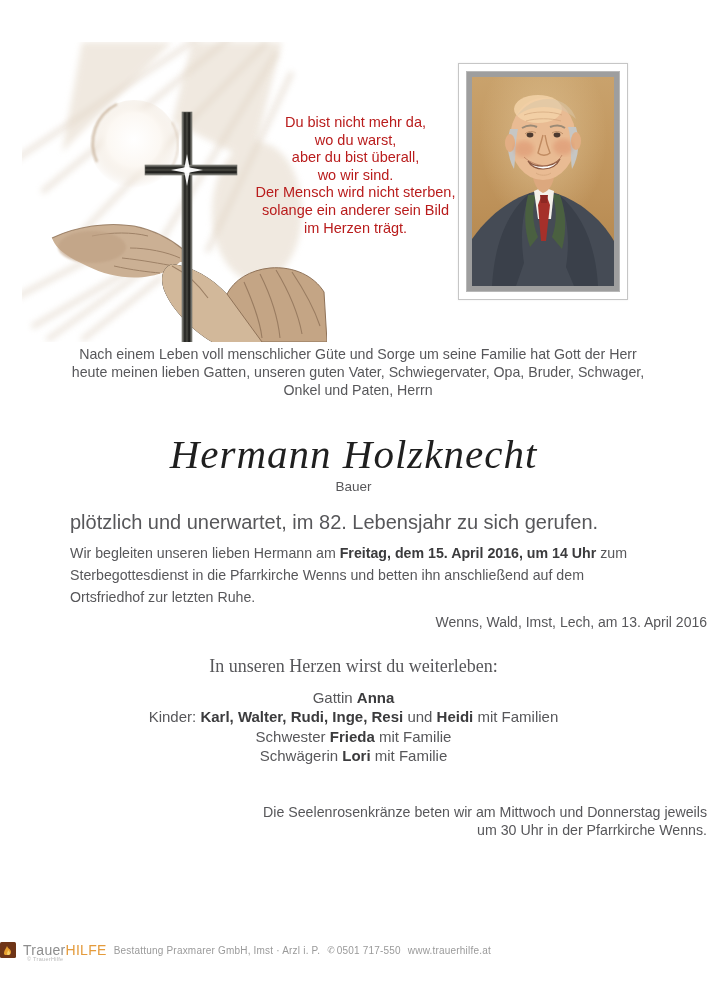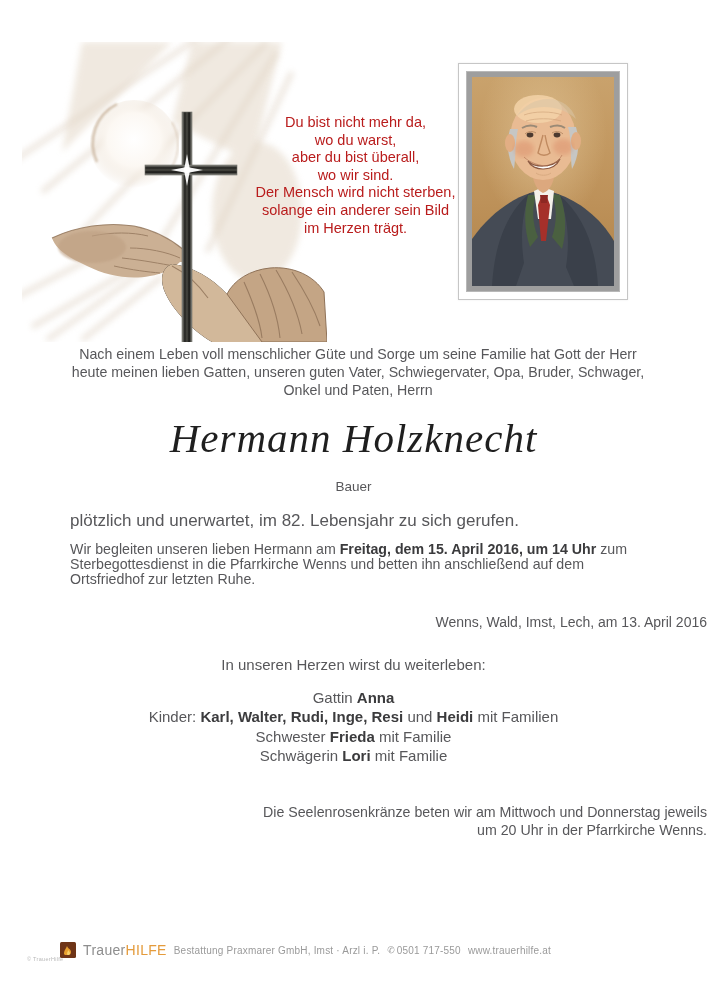--- a/index.html
+++ b/index.html
@@ -15,34 +15,34 @@
   .poem{left:228px;top:114px;width:255px;font-size:14.5px;line-height:17.6px;
         text-align:center;color:#b91c1c;}
 
   
   .photo-frame{left:458px;top:63px;background:#ffffff;border:1px solid #c6c6c6;
                padding:8px;box-shadow:0 0 2px rgba(0,0,0,.08);}
   .photo-inner{border:5px solid #9e9e9e;outline:1px solid #b8b8b8;line-height:0;}
 
   
   .intro{left:70px;top:346px;width:576px;font-size:14.2px;line-height:17.8px;text-align:center;}
-  .deceased-name{left:0;top:414px;width:707px;text-align:center;
+  .deceased-name{left:0;top:430px;width:707px;text-align:center;
        font-family:"Liberation Serif",serif;font-style:italic;font-weight:400;
        font-size:41px;color:#1f1f1f;letter-spacing:1px;margin:0;}
   .profession{left:0;top:479px;width:707px;text-align:center;font-size:13.5px;}
-  .death-line{left:70px;top:511px;width:576px;font-size:17px;}
-  .funeral{left:70px;top:542px;width:576px;font-size:14.2px;line-height:15px;}
+  .death-line{left:70px;top:511px;width:576px;font-size:20px;}
+  .funeral{left:70px;top:542px;width:576px;font-size:14.2px;line-height:22px;}
   .date-line{left:0;top:614px;width:707px;text-align:right;font-size:14px;}
-  .remembrance{left:0;top:656px;width:707px;text-align:center;font-size:15px;}
+  .remembrance{left:0;top:656px;width:707px;text-align:center;font-size:18px;font-family:Liberation Serif, serif;}
   .family{left:0;top:688px;width:707px;text-align:center;font-size:15px;line-height:19.4px;}
   .rosary{left:0;top:804px;width:707px;text-align:right;font-size:14.2px;line-height:17.8px;}
 
   
   .footer{left:0;top:942px;width:563px;display:flex;align-items:center;
-          justify-content:center;gap:7px;margin-left:24px;}
+          gap:7px;}
   .logo-box{width:16px;height:16px;display:inline-block;}
   .brand{font-size:14px;letter-spacing:.3px;white-space:nowrap;}
   .brand .t1{color:#8e8e8e;}
   .brand .t2{color:#e49b3c;}
   .foot-small{font-size:10px;color:#9a9a9a;white-space:nowrap;letter-spacing:.2px;}
   .phone-wrap{display:flex;align-items:center;gap:2px;}
   .phone-glyph{font-size:9px;color:#9a9a9a;}
   .copyright{left:27px;top:956px;font-size:5.5px;color:#b9b9b9;letter-spacing:.3px;}
 </style>
 </head>
@@ -234,21 +234,21 @@
 
   <div class="abs family">
     <div><span>Gattin </span><span class="b">Anna</span></div>
     <div><span>Kinder:  </span><span class="b">Karl, Walter, Rudi, Inge, Resi</span><span> und </span><span class="b">Heidi</span><span> mit Familien</span></div>
     <div><span>Schwester </span><span class="b">Frieda</span><span> mit Familie</span></div>
     <div><span>Schwägerin </span><span class="b">Lori</span><span> mit Familie</span></div>
   </div>
 
   <div class="abs rosary">
       <div>Die Seelenrosenkränze beten wir am Mittwoch und Donnerstag jeweils</div>
-      <div>um 20 Uhr in der Pfarrkirche Wenns.</div>
+      <div>um 30 Uhr in der Pfarrkirche Wenns.</div>
     </div>
 
   <div class="abs footer">
     <span class="logo-box">
       <svg width="16" height="16" viewBox="0 0 16 16">
         <rect width="16" height="16" rx="1.5" fill="#6e3417"></rect>
         <path d="M4,12 C4,8 6,7 7,4 C8,7 11,7 11,10 C11,12 10,13 8,13 C6,13 4,13 4,12 Z" fill="#e8a02f"></path>
         <path d="M7,12 C7,10 8,9.5 8.5,8 C9,9.5 10,10 10,11.2 C10,12.4 9.2,13 8.5,13 C7.7,13 7,12.8 7,12 Z" fill="#f6d06a"></path>
       </svg>
     </span>

